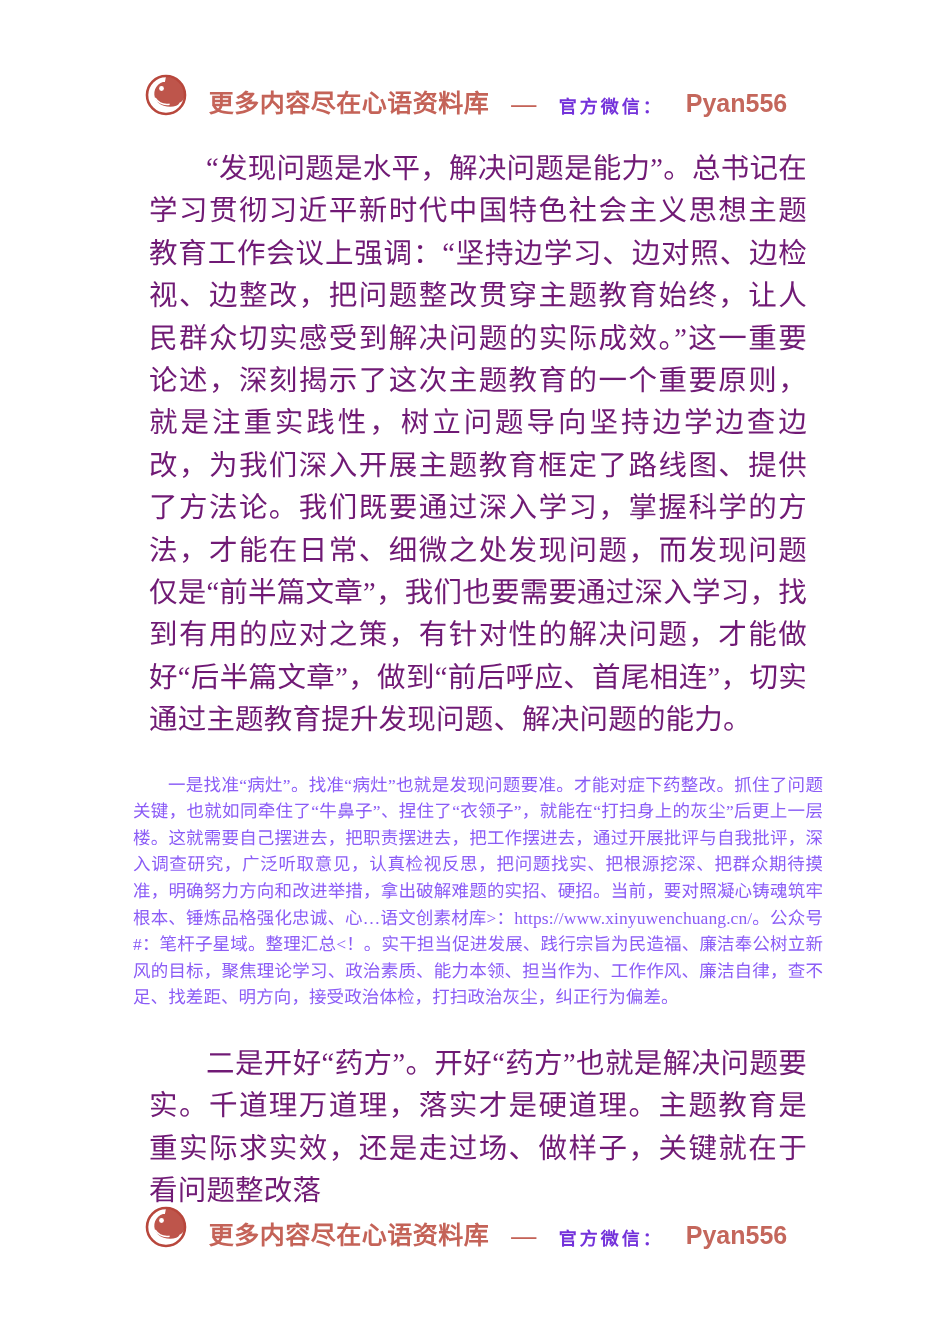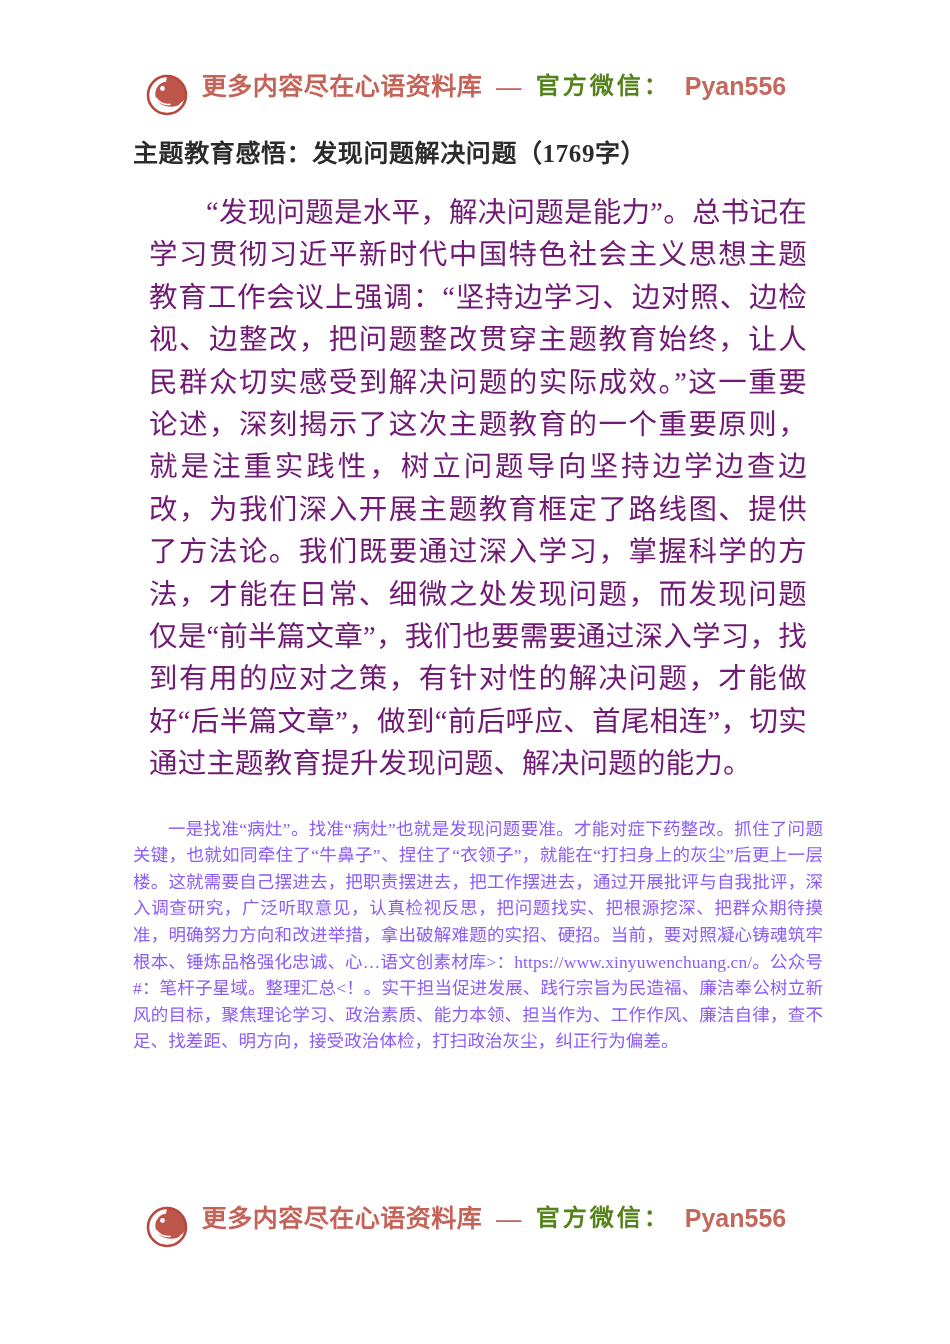--- a/index.html
+++ b/index.html
@@ -20,23 +20,23 @@
     overflow: hidden;
     box-sizing: border-box;
   }
 
   
   .watermark {
     position: absolute;
     left: 0;
     width: 932px;
     display: flex;
-    align-items: flex-start;
+    align-items: flex-end;
     justify-content: center;
-    gap: 14px;
+    gap: 22px;
     white-space: nowrap;
     user-select: none;
   }
   .watermark.header { top: 74px; }
   .watermark.footer { top: 1206px; }
 
   .wm-logo {
     width: 42px;
     height: 42px;
     flex: 0 0 42px;
@@ -49,23 +49,23 @@
     font-family: "Liberation Serif", "DejaVu Serif", serif;
     font-size: 25px;
     font-weight: 700;
     color: #c0564a;
     letter-spacing: 0.5px;
     line-height: 1;
     opacity: 0.92;
   }
   .wm-sub {
     font-family: "Liberation Serif", "DejaVu Serif", serif;
-    font-size: 24px;
+    font-size: 18px;
     font-weight: 700;
-    color: #4d7c0f;
+    color: #6d28d9;
     letter-spacing: 3px;
     line-height: 1;
     opacity: 0.95;
   }
   .wm-id {
     font-family: "Liberation Sans", "DejaVu Sans", sans-serif;
     font-size: 25px;
     font-weight: 700;
     color: #c4675c;
     letter-spacing: 0px;
@@ -134,30 +134,30 @@
       </svg>
     </span>
     <span class="wm-text">更多内容尽在心语资料库</span>
     <span class="wm-text wm-dash">—</span>
     <span class="wm-sub">官方微信：</span>
     <span class="wm-id">Pyan556</span>
   </div>
 
   <div class="content">
 
-    <h1 class="doc-title">主题教育感悟：发现问题解决问题（1769字）</h1>
 
     <p class="para-large">“发现问题是水平，解决问题是能力”。总书记在学习贯彻习近平新时代中国特色社会主义思想主题教育工作会议上强调：“坚持边学习、边对照、边检视、边整改，把问题整改贯穿主题教育始终，让人民群众切实感受到解决问题的实际成效。”这一重要论述，深刻揭示了这次主题教育的一个重要原则，就是注重实践性，树立问题导向坚持边学边查边改，为我们深入开展主题教育框定了路线图、提供了方法论。我们既要通过深入学习，掌握科学的方法，才能在日常、细微之处发现问题，而发现问题仅是“前半篇文章”，我们也要需要通过深入学习，找到有用的应对之策，有针对性的解决问题，才能做好“后半篇文章”，做到“前后呼应、首尾相连”，切实通过主题教育提升发现问题、解决问题的能力。</p>
 
     <div class="sp-1"></div>
 
     <p class="para-small">一是找准“病灶”。找准“病灶”也就是发现问题要准。才能对症下药整改。抓住了问题关键，也就如同牵住了“牛鼻子”、捏住了“衣领子”，就能在“打扫身上的灰尘”后更上一层楼。这就需要自己摆进去，把职责摆进去，把工作摆进去，通过开展批评与自我批评，深入调查研究，广泛听取意见，认真检视反思，把问题找实、把根源挖深、把群众期待摸准，明确努力方向和改进举措，拿出破解难题的实招、硬招。当前，要对照凝心铸魂筑牢根本、锤炼品格强化忠诚、心…语文创素材库&gt;：https://www.xinyuwenchuang.cn/。公众号#：笔杆子星域。整理汇总&lt;！。实干担当促进发展、践行宗旨为民造福、廉洁奉公树立新风的目标，聚焦理论学习、政治素质、能力本领、担当作为、工作作风、廉洁自律，查不足、找差距、明方向，接受政治体检，打扫政治灰尘，纠正行为偏差。</p>
 
     <div class="sp-2"></div>
 
+    <p class="para-large">二是开好“药方”。开好“药方”也就是解决问题要实。千道理万道理，落实才是硬道理。主题教育是重实际求实效，还是走过场、做样子，关键就在于看问题整改落</p>
 
   </div>
 
   <div class="watermark footer">
     <span class="wm-logo">
       <svg viewBox="0 0 42 42" xmlns="http://www.w3.org/2000/svg" aria-hidden="true">
         <circle cx="21" cy="21" r="19" fill="none" stroke="#b8473c" stroke-width="2.6"></circle>
         <path d="M21 2.5c10.2 0 18.5 8.3 18.5 18.5 0 6.6-6 9.5-10.5 7.4-4-1.9-3.2-7.4 1-7.8 3.2-.3 5.4 2 5.6 4.6.2 2.7-1.6 5.4-4.4 6.6C26 33.6 18 33 13 28.4 7 22.9 8.6 13 15.5 9.1c3.6-2 7.4-1.7 9.3.6 1.7 2 1.2 5-1.2 6.2-2 1-4.3.2-4.9-1.7" fill="#b8473c" opacity="0.92"></path>
         <path d="M10 24c3.2 4.6 9 7.2 14.6 6.3" fill="none" stroke="#ffffff" stroke-width="1.6"></path>
         <circle cx="16.5" cy="14.5" r="2.4" fill="#ffffff"></circle>

